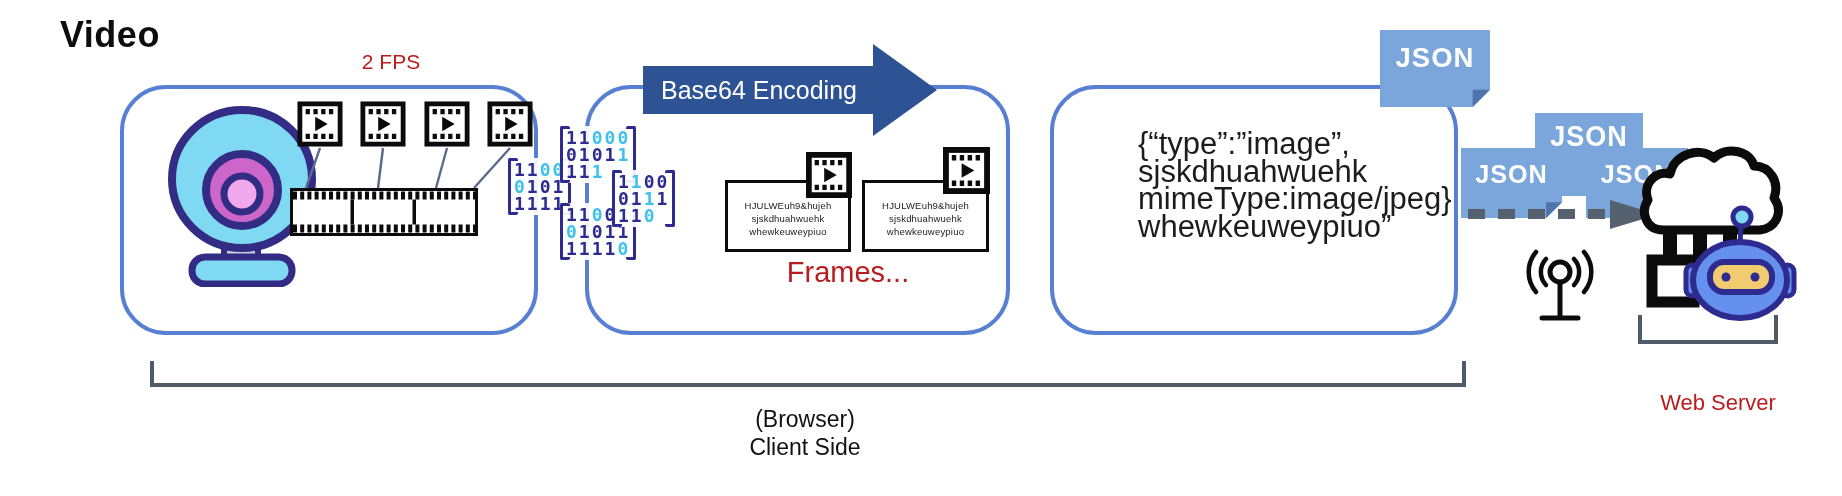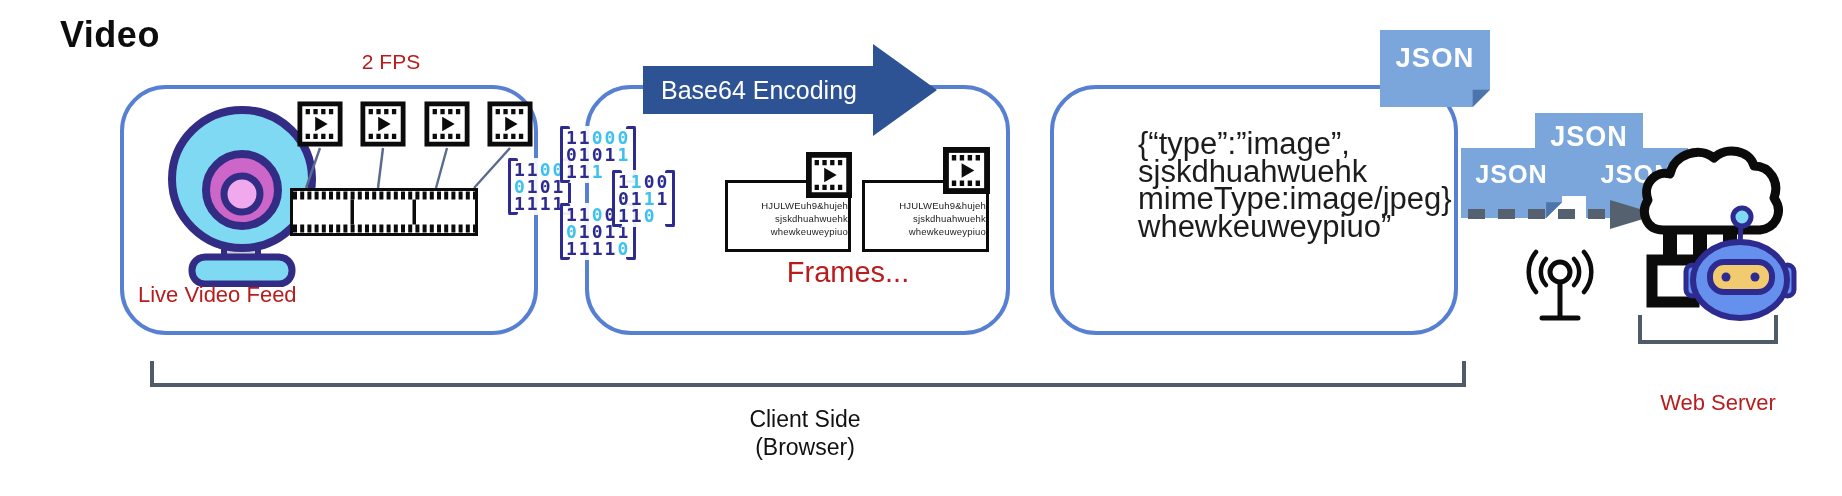--- a/index.html
+++ b/index.html
@@ -5,21 +5,21 @@
   html,body{margin:0;padding:0;background:#fff;}
   #canvas{position:relative;width:1808px;height:496px;background:#fff;overflow:hidden;
           font-family:"Liberation Sans",sans-serif;color:#111;}
   .abs{position:absolute;}
   .pipe-box{position:absolute;border:4px solid #5880D2;border-radius:46px;background:#fff;}
   #title{left:60px;top:14px;font-size:36px;font-weight:800;letter-spacing:.5px;color:#0d0d0d;}
   .lbl{font-size:22px;color:#b91c1c;}
   .center{text-align:center;}
   
   .frame-card{position:absolute;background:#fff;border:3px solid #0b0b0b;}
-  .frame-card .card-lines{position:absolute;left:0;right:0;top:16px;text-align:right;
+  .frame-card .card-lines{position:absolute;left:0;right:0;top:16px;text-align:center;
      font-size:9.5px;line-height:13px;color:#222;letter-spacing:.2px;}
   
   #payload{left:1122px;top:130px;width:300px;font-size:31px;line-height:27.6px;color:#1c1c1c;margin-left:16px;}
   
   .bits{position:absolute;background:rgba(255,255,255,.92);padding:3px 6px;
         font-family:"DejaVu Sans Mono",monospace;font-weight:bold;font-size:18px;
         line-height:17px;color:#2D2B8F;letter-spacing:2px;white-space:nowrap;}
   .bits::before,.bits::after{content:'';position:absolute;top:0;bottom:0;width:7px;
         border:3px solid #2D2B8F;border-radius:2px;}
   .bits::before{left:0;border-right:none;}
@@ -85,21 +85,20 @@
   </svg>
 
   <svg class="abs" style="left:290px;top:188px;" width="188" height="48" viewBox="0 0 188 48">
     <rect x="1.5" y="1.5" width="185" height="45" fill="#fff" stroke="#0b0b0b" stroke-width="3"></rect>
     <line x1="3" y1="7.5" x2="185" y2="7.5" stroke="#0b0b0b" stroke-width="8" stroke-dasharray="4 3.2"></line>
     <line x1="3" y1="40.5" x2="185" y2="40.5" stroke="#0b0b0b" stroke-width="8" stroke-dasharray="4 3.2"></line>
     <rect x="60.5" y="11.5" width="3.5" height="25" fill="#0b0b0b"></rect>
     <rect x="122.5" y="11.5" width="3.5" height="25" fill="#0b0b0b"></rect>
   </svg>
 
-  <div class="abs lbl" style="left:138px;top:282px;font-size:22px;">Live Video Feed</div>
 
   <div class="abs" style="left:0;top:0;">
       <div class="bits" style="left: 508px; top: 158px;">
         <div><span>1</span><span>1</span><span class="hl">0</span><span class="hl">0</span></div>
         <div><span class="hl">0</span><span>1</span><span>0</span><span>1</span></div>
         <div><span>1</span><span>1</span><span>1</span><span>1</span></div>
       </div>
       <div class="bits" style="left: 560px; top: 126px;">
         <div><span>1</span><span>1</span><span class="hl">0</span><span class="hl">0</span><span class="hl">0</span></div>
         <div><span>0</span><span>1</span><span>0</span><span>1</span><span class="hl">1</span></div>
@@ -217,17 +216,17 @@
       <circle cx="88" cy="139" r="4.5" fill="#2D2B8F"></circle>
       <circle cx="117" cy="139" r="4.5" fill="#2D2B8F"></circle>
     </g>
   </svg>
 
   <div class="brace" style="left:1638px;top:315px;width:132px;height:25px;"></div>
   <div class="abs lbl center" style="left:1628px;top:360px;width:180px;font-size:22px;margin-top:30px;">Web Server</div>
 
   <div class="brace" style="left:150px;top:361px;width:1308px;height:22px;"></div>
   <div class="abs center" style="left:650px;top:405px;width:310px;font-size:23px;line-height:28px;">
+    <div>(Browser)</div>
     <div>Client Side</div>
-    <div>(Browser)</div>
   </div>
 
 </div>
 
 </body></html>

